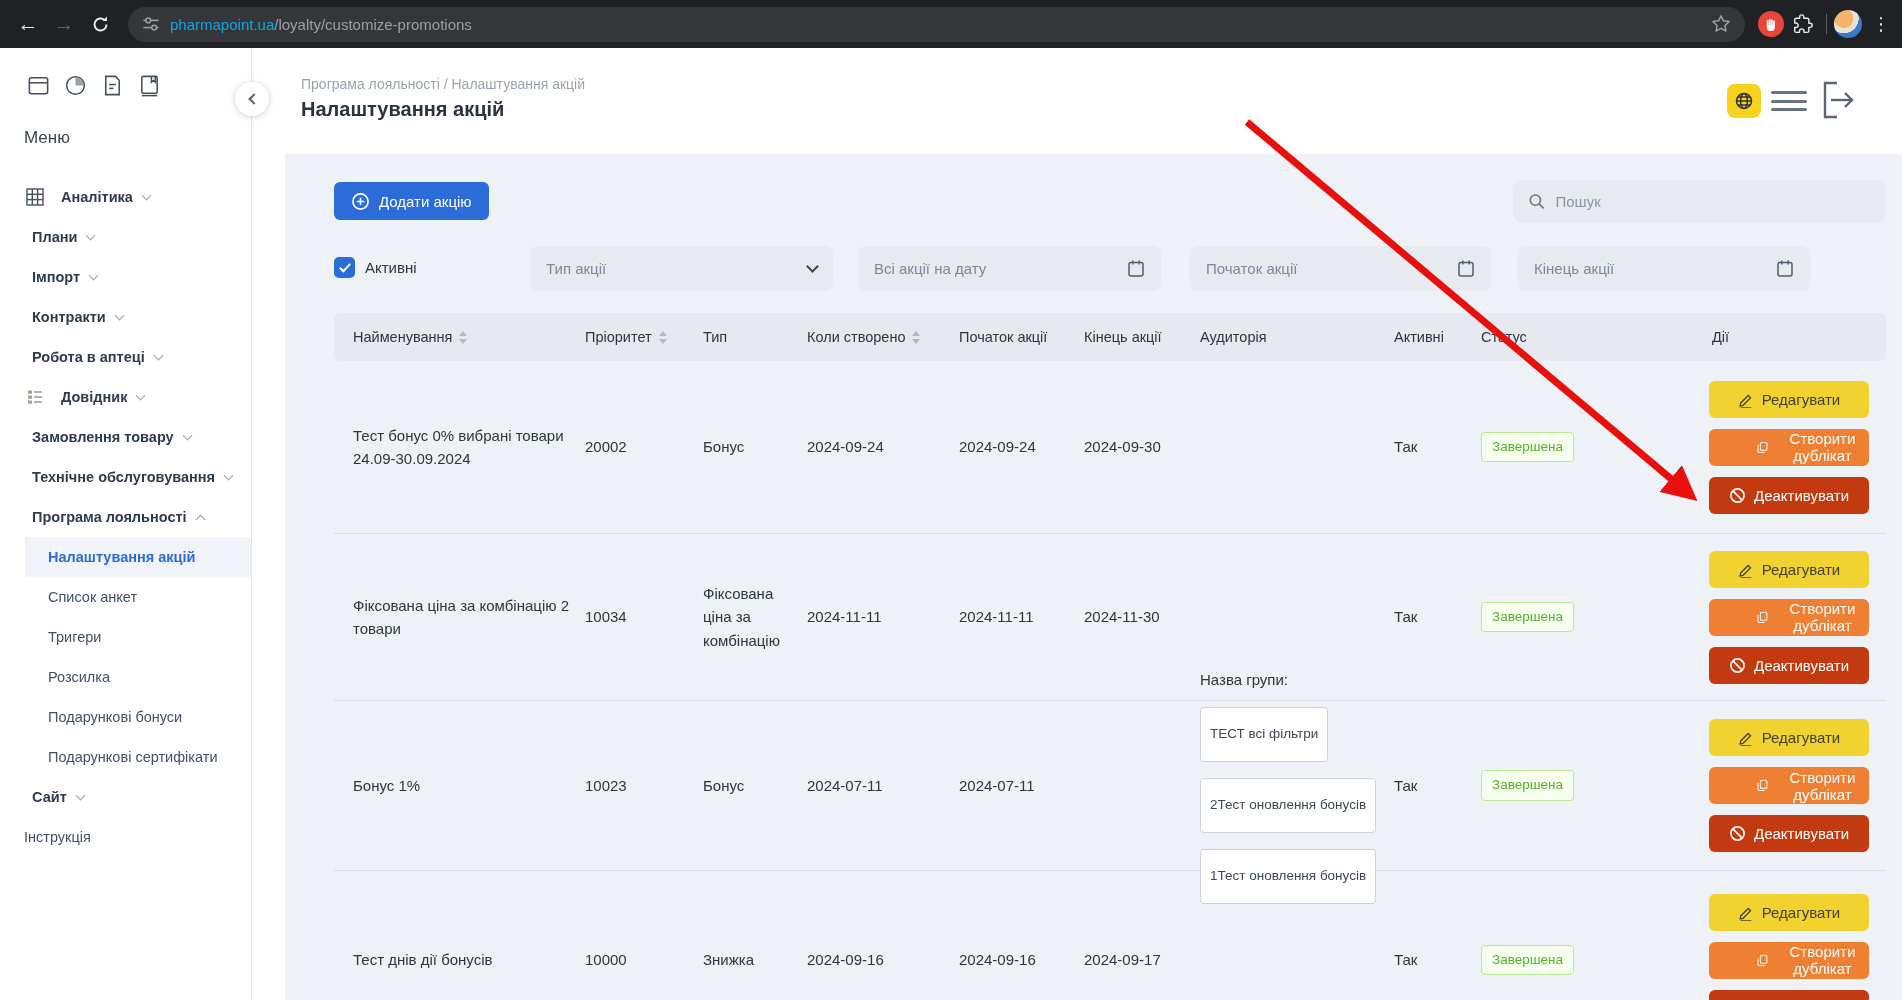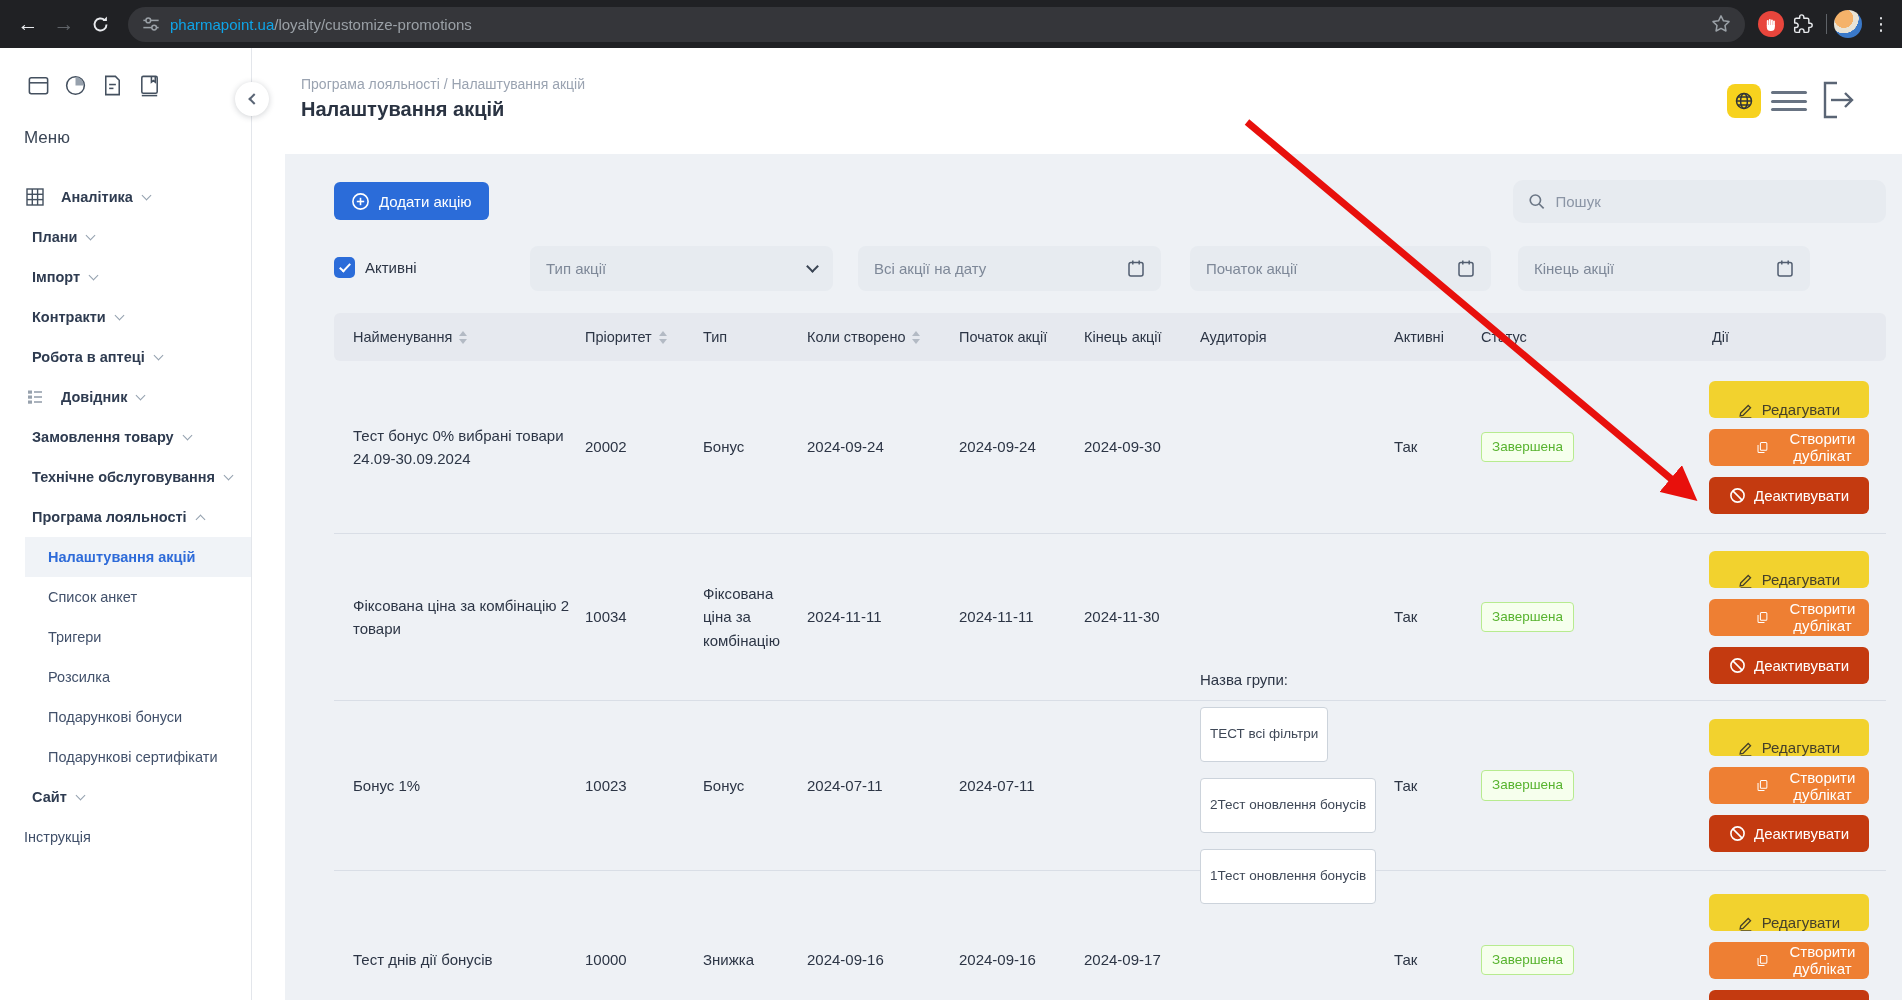--- a/index.html
+++ b/index.html
@@ -111,21 +111,21 @@
   .c-active   { left:1060px; }
   .c-status   { left:1147px; }
   .c-actions  { left:1375px; width:160px; flex-direction:column; justify-content:center; gap:11px; }
   .badge { background:#f6ffed; border:1px solid #b7eb8f; color:#57b32e; font-size:13.5px;
            padding:4px 10px; border-radius:4px; white-space:nowrap; }
   .chip { background:#fff; border:1px solid #ccd3db; border-radius:4px; padding:16px 9px;
           font-size:13.5px; color:#3f4857; white-space:nowrap; }
   .btn { height:37px; width:160px; border:none; border-radius:6px; display:flex; align-items:center;
          justify-content:center; gap:8px; font-size:15px; font-weight:500; cursor:pointer;
          font-family:inherit; flex:none; }
-  .btn.edit  { background:#f2d22e; color:#45402a;align-items:flex-end; }
+  .btn.edit  { background:#f2d22e; color:#45402a; }
   .btn.dup   { background:#ee7f33; color:#fff;padding-left:48px; }
   .btn.deact { background:#c43a10; color:#fff; }
 
   .arrow-overlay { position:absolute; left:0; top:0; width:1902px; height:1000px;
                    pointer-events:none; z-index:50; }
 </style>
 </head>
 <body>
 
 <div class="stage">

